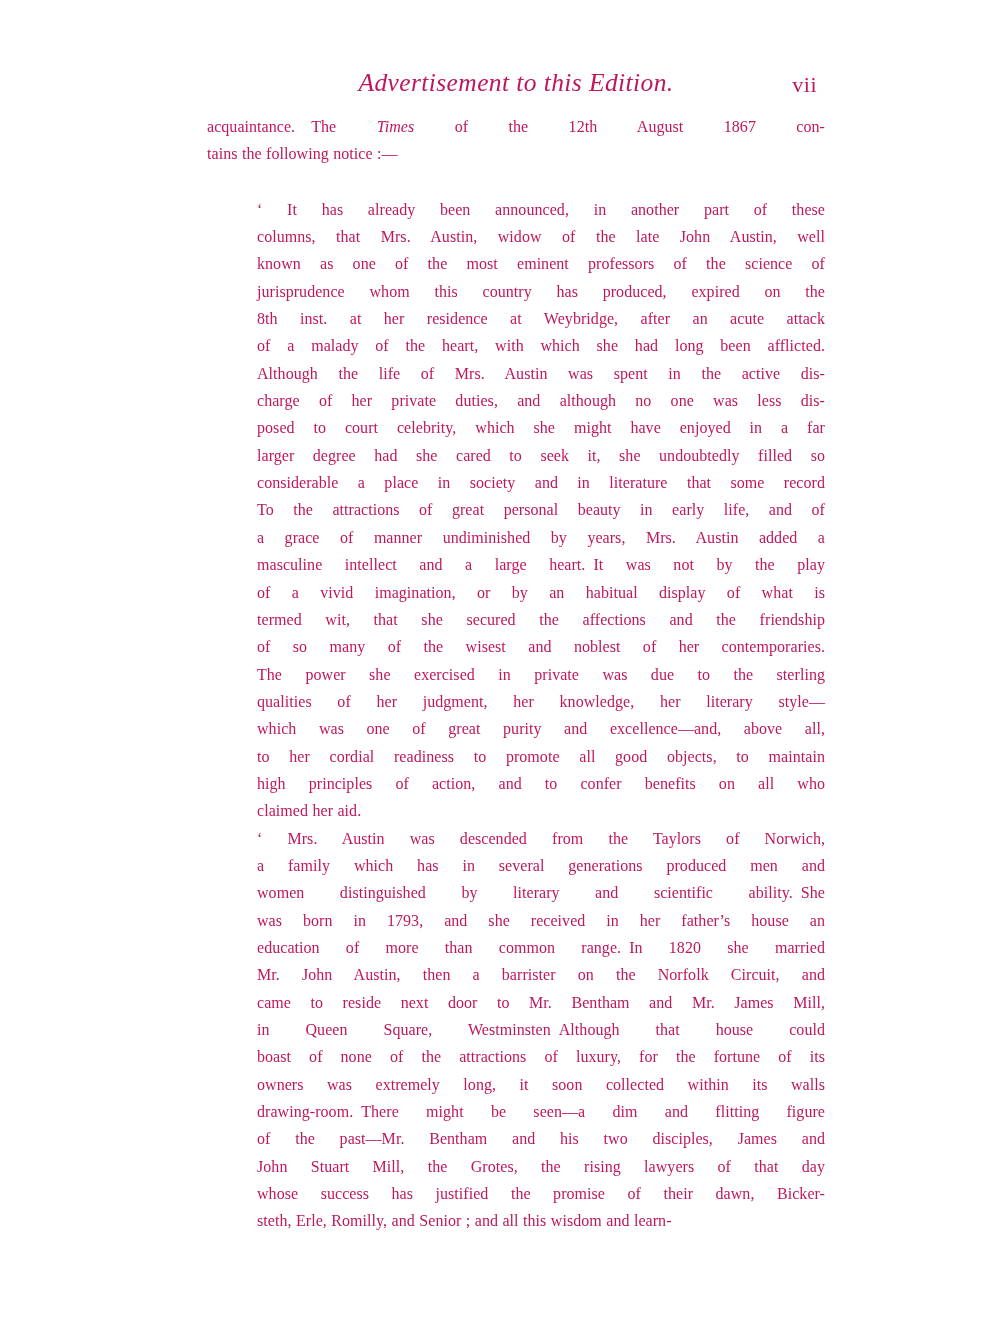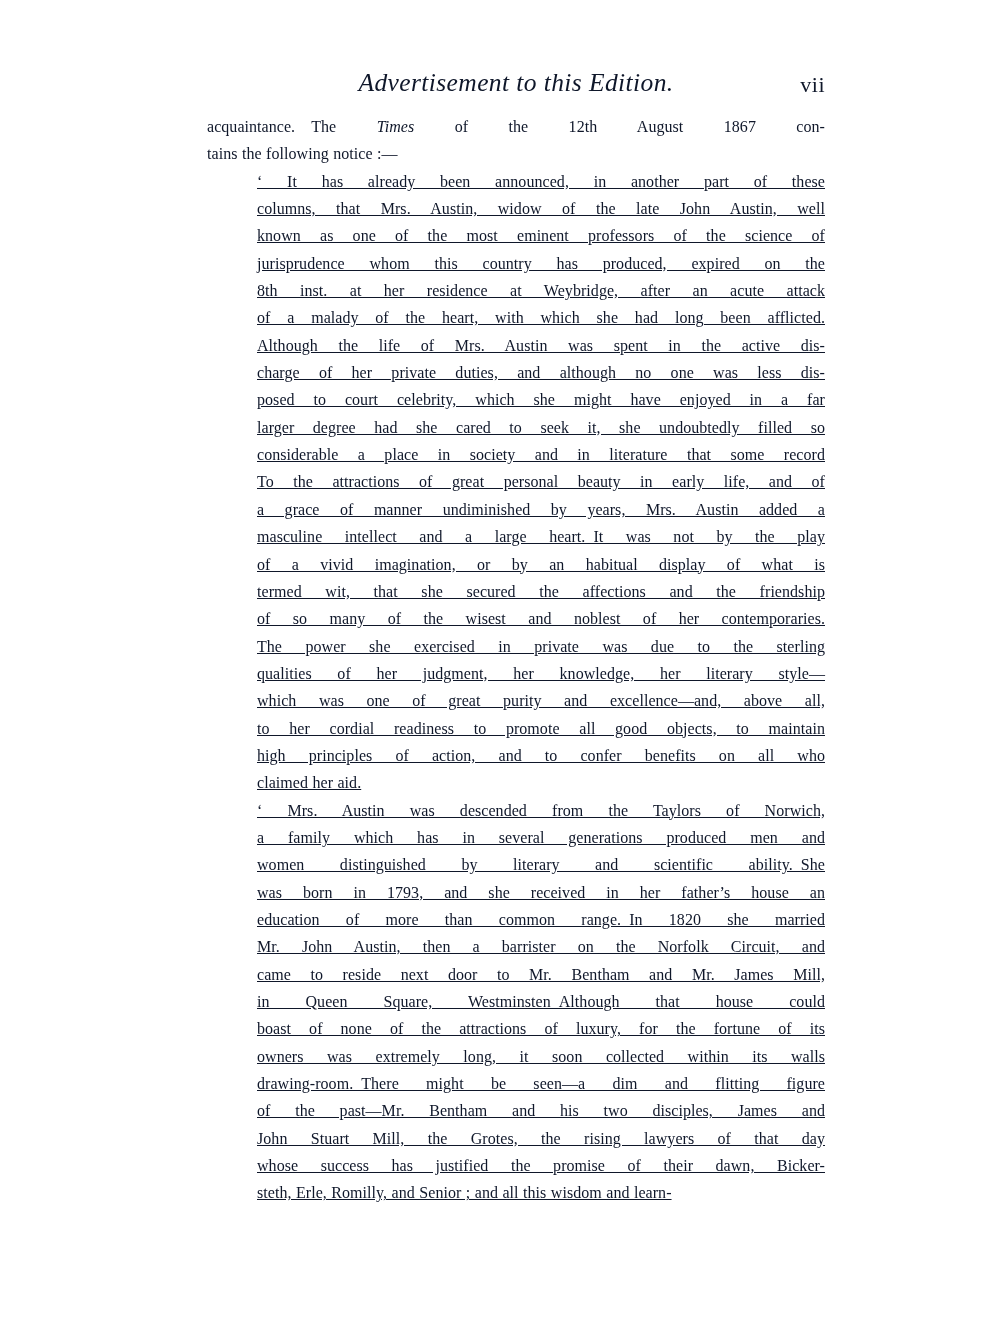--- a/index.html
+++ b/index.html
@@ -9,21 +9,21 @@
     background: #ffffff;
   }
 
   .page {
     position: relative;
     width: 1000px;
     height: 1333px;
     background: #ffffff;
     overflow: hidden;
     font-family: "Liberation Serif", "DejaVu Serif", serif;
-    color: #0f172a;
+    color: #be185d;
     -webkit-font-smoothing: antialiased;
   }
 
   
   .running-head {
     position: absolute;
     left: 207px;
     top: 68px;
     width: 618px;
     height: 34px;
@@ -36,21 +36,21 @@
     top: 0;
     text-align: center;
     font-style: italic;
     font-size: 25.5px;
     letter-spacing: 0.4px;
     white-space: nowrap;
   }
 
   .running-head-folio {
     position: absolute;
-    right: 0;
+    right: 8px;
     top: 4px;
     font-size: 22px;
     letter-spacing: 0.5px;
     font-variant: normal;
     text-align: right;
   }
 
   
   .textblock {
     position: absolute;
@@ -70,21 +70,21 @@
     hyphens: none;
   }
 
   
   .para.continuation {
     text-indent: 0;
   }
 
   
   .quoted-block {
-    text-decoration: underline;
+    margin-top: 28px;
   }
 
   
   .para.quoted {
     text-indent: 50px;
   }
 
   
   .line {
     display: block;

